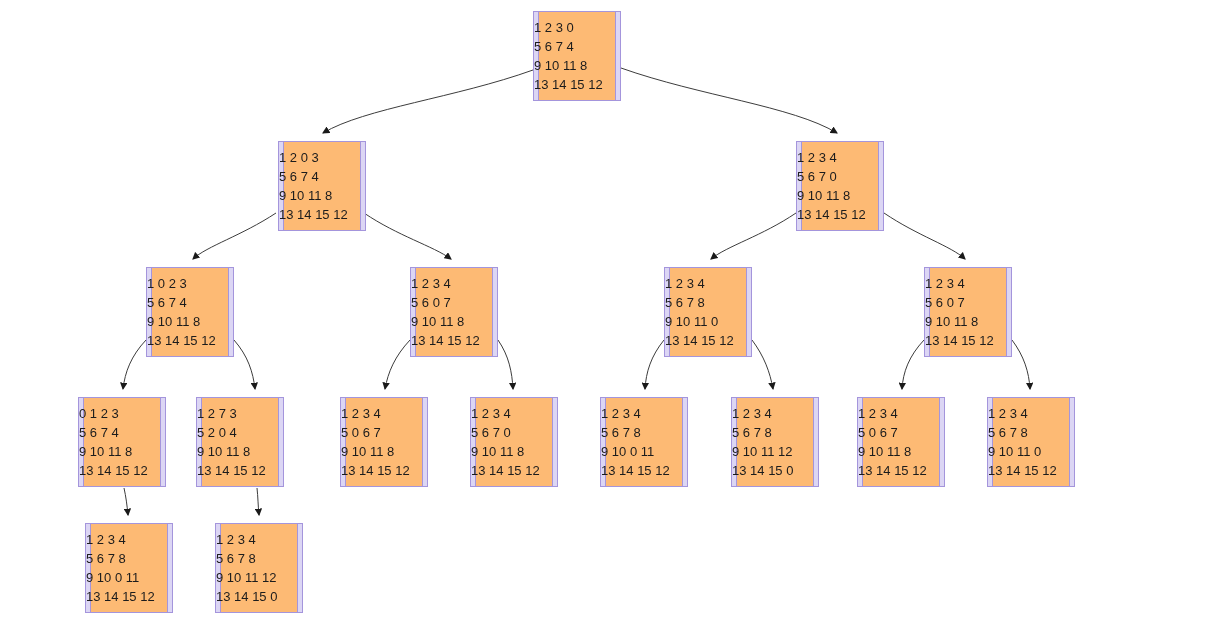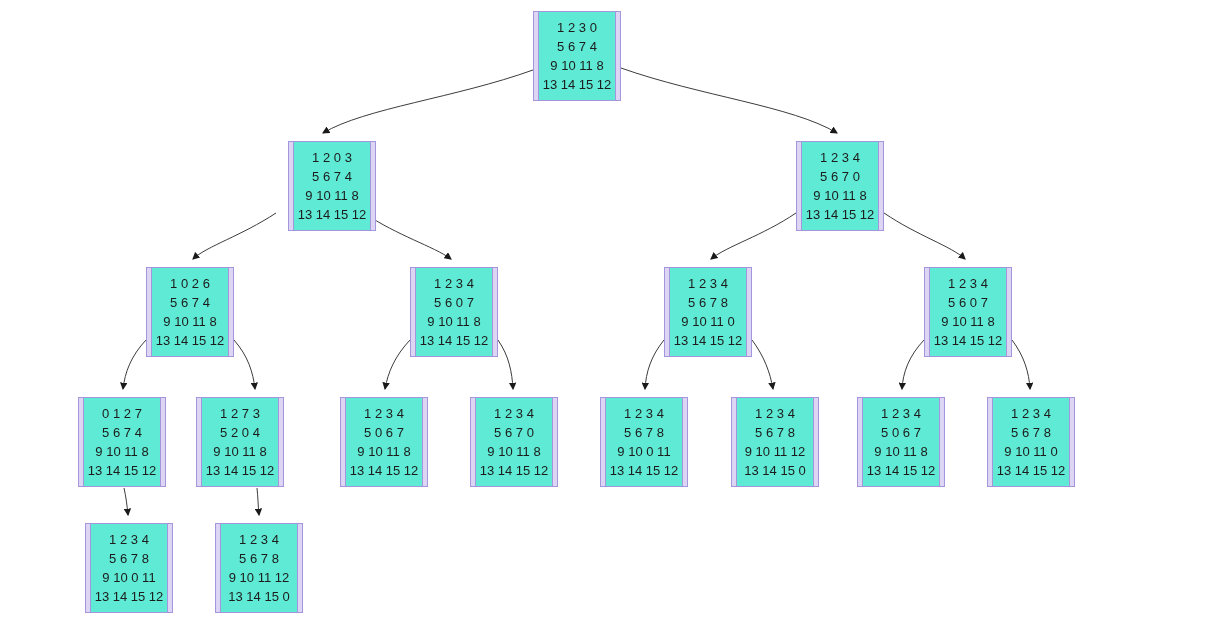--- a/index.html
+++ b/index.html
@@ -8,26 +8,26 @@
     width:1219px;height:625px;
     background:#ffffff;
     font-family:"Liberation Sans", sans-serif;
     overflow:hidden;
   }
   .edges{position:absolute;left:0;top:0;width:1219px;height:625px;pointer-events:none;}
   .node{
     position:absolute;
     width:88px;height:90px;
     box-sizing:border-box;
-    background:#5eead4;
+    background:#fdba74;
     border:1px solid #a495dc;
     display:flex;
     flex-direction:column;
     justify-content:center;
-    align-items:center;
+    align-items:flex-start;
     z-index:2;
   }
   .node::before,.node::after{
     content:"";
     position:absolute;top:0;bottom:0;width:4px;
     background:#dcd6f4;
   }
   .node::before{left:0;border-right:1px solid #a495dc;}
   .node::after{right:0;border-left:1px solid #a495dc;}
   .row{
@@ -70,35 +70,35 @@
     </g>
   </svg>
 
   <div class="node" style="left:533px;top:11px">
     <div class="row">1 2 3 0</div>
     <div class="row">5 6 7 4</div>
     <div class="row">9 10 11 8</div>
     <div class="row">13 14 15 12</div>
   </div>
 
-  <div class="node" style="left:288px;top:141px">
+  <div class="node" style="left:278px;top:141px">
     <div class="row">1 2 0 3</div>
     <div class="row">5 6 7 4</div>
     <div class="row">9 10 11 8</div>
     <div class="row">13 14 15 12</div>
   </div>
   <div class="node" style="left:796px;top:141px">
     <div class="row">1 2 3 4</div>
     <div class="row">5 6 7 0</div>
     <div class="row">9 10 11 8</div>
     <div class="row">13 14 15 12</div>
   </div>
 
   <div class="node" style="left:146px;top:267px">
-    <div class="row">1 0 2 6</div>
+    <div class="row">1 0 2 3</div>
     <div class="row">5 6 7 4</div>
     <div class="row">9 10 11 8</div>
     <div class="row">13 14 15 12</div>
   </div>
   <div class="node" style="left:410px;top:267px">
     <div class="row">1 2 3 4</div>
     <div class="row">5 6 0 7</div>
     <div class="row">9 10 11 8</div>
     <div class="row">13 14 15 12</div>
   </div>
@@ -109,21 +109,21 @@
     <div class="row">13 14 15 12</div>
   </div>
   <div class="node" style="left:924px;top:267px">
     <div class="row">1 2 3 4</div>
     <div class="row">5 6 0 7</div>
     <div class="row">9 10 11 8</div>
     <div class="row">13 14 15 12</div>
   </div>
 
   <div class="node" style="left:78px;top:397px">
-    <div class="row">0 1 2 7</div>
+    <div class="row">0 1 2 3</div>
     <div class="row">5 6 7 4</div>
     <div class="row">9 10 11 8</div>
     <div class="row">13 14 15 12</div>
   </div>
   <div class="node" style="left:196px;top:397px">
     <div class="row">1 2 7 3</div>
     <div class="row">5 2 0 4</div>
     <div class="row">9 10 11 8</div>
     <div class="row">13 14 15 12</div>
   </div>

